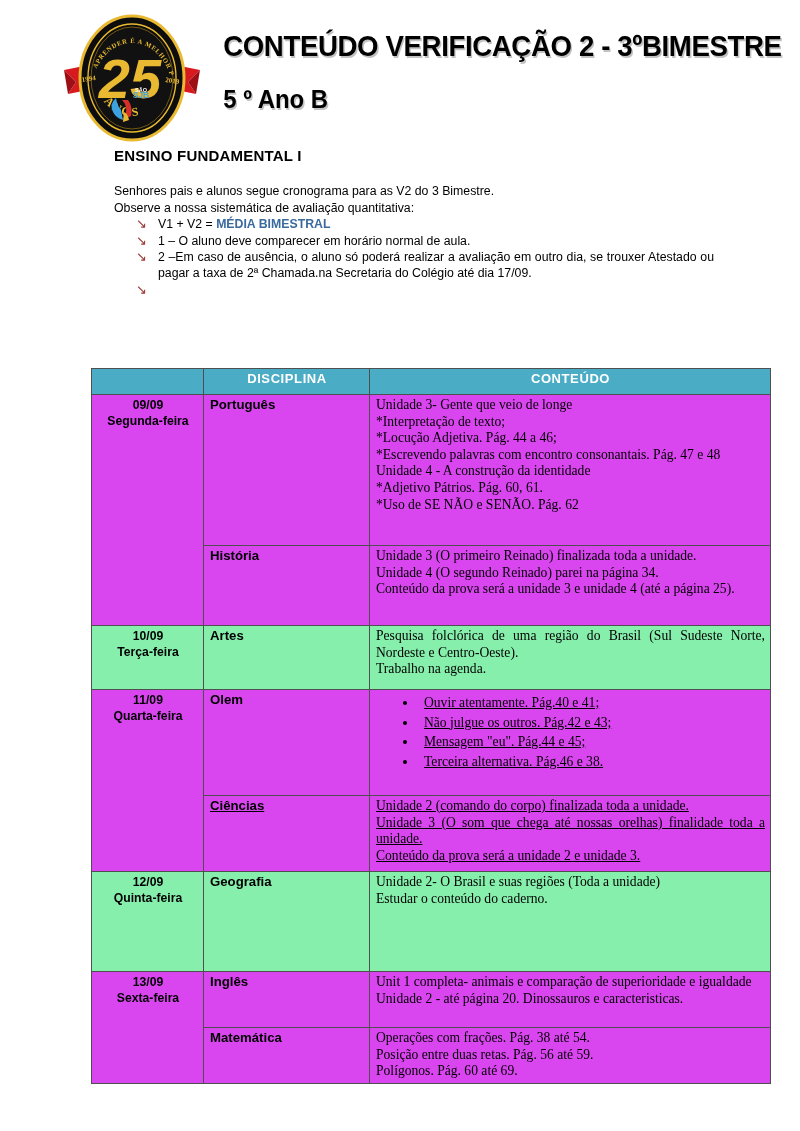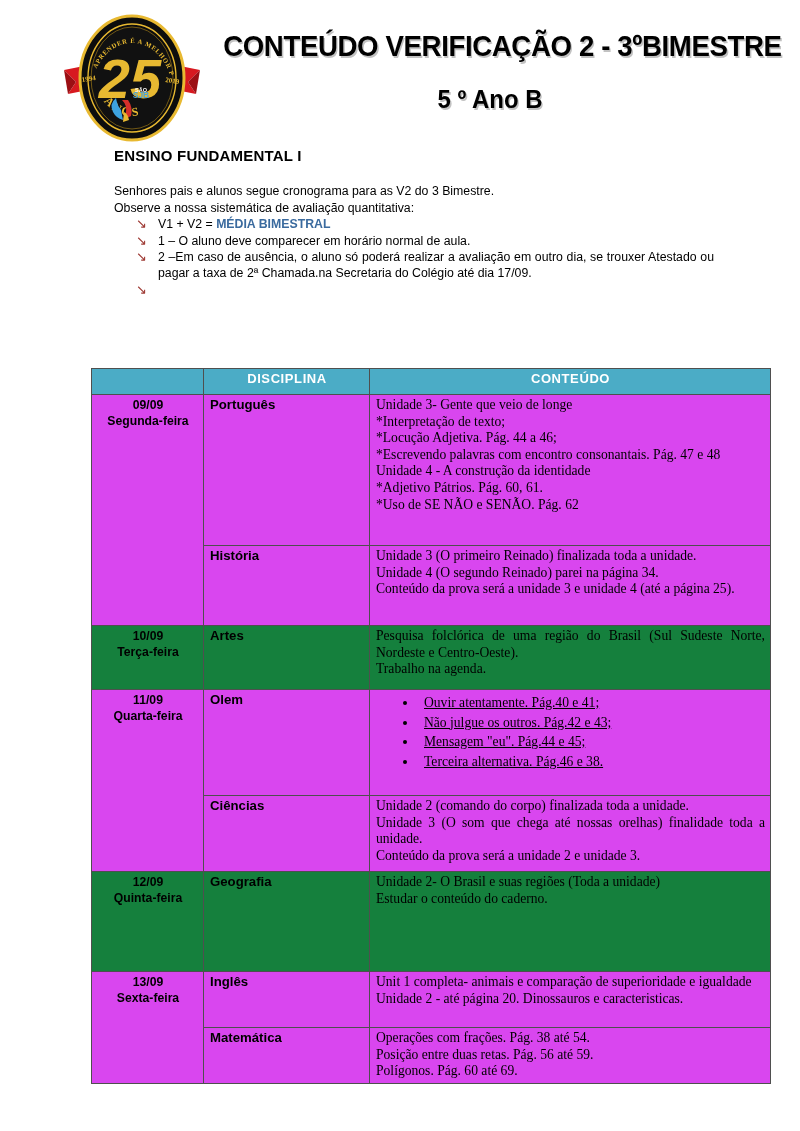--- a/index.html
+++ b/index.html
@@ -28,21 +28,21 @@
     width: 140px;
     height: 128px;
   }
   .logo svg { display: block; }
 
   .title-block {
     position: absolute;
     left: 200px;
     top: 30px;
     right: 20px;
-    text-align: center;
+    text-align: left;
   }
   .doc-title {
     font-family: "Liberation Sans Narrow", "Liberation Sans", sans-serif;
     font-weight: bold;
     font-size: 30px;
     letter-spacing: -0.4px;
     line-height: 1.05;
     transform: scaleX(0.92);
     transform-origin: center;
     text-shadow: 1.5px 1.5px 0 rgba(120,120,120,0.45);
@@ -158,21 +158,21 @@
     line-height: 16px;
     padding-top: 3px;
   }
   td.cont-cell {
     font-family: "Liberation Serif", serif;
     font-size: 13.6px;
     line-height: 16.6px;
     text-align: justify;
   }
   .shade td { background: #d946ef; }
-  .plain td { background: #15803d; }
+  .plain td { background: #86efac; }
 
   ul.cont-bullets {
     margin: 1px 0 0 0;
     padding-left: 42px;
     list-style: disc;
   }
   ul.cont-bullets li {
     margin: 0;
     padding-left: 6px;
     line-height: 19.5px;
@@ -305,21 +305,21 @@
           <td class="disc-cell">Olem</td>
           <td class="cont-cell">
             <ul class="cont-bullets">
               <li>Ouvir atentamente. Pág.40 e 41;</li>
               <li>Não julgue os outros. Pág.42 e 43;</li>
               <li>Mensagem "eu". Pág.44 e 45;</li>
               <li>Terceira alternativa. Pág.46 e 38.</li>
             </ul>
           </td>
         </tr>
-        <tr class="shade" style="height: 76px;">
+        <tr class="shade" style="height: 76px; text-decoration: underline;">
           <td class="disc-cell">Ciências</td>
           <td class="cont-cell">
             <div>Unidade 2 (comando do corpo) finalizada  toda a unidade.</div>
             <div>Unidade 3 (O som que chega até nossas orelhas) finalidade toda a unidade.</div>
             <div>Conteúdo da prova será a unidade 2 e unidade 3.</div>
           </td>
         </tr>
         <tr class="plain" style="height: 100px;">
           <td class="date-cell" rowspan="1">
             <div>12/09</div>

